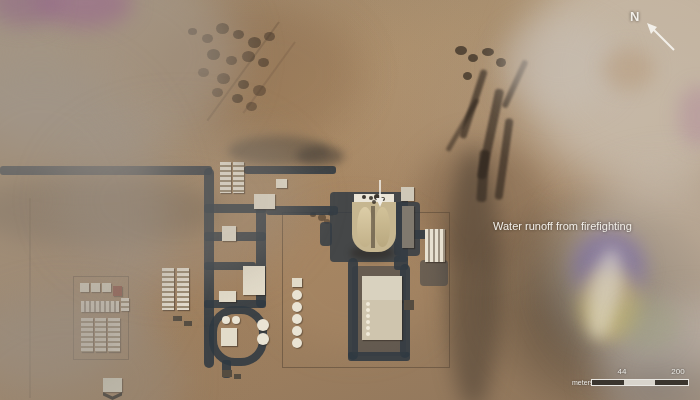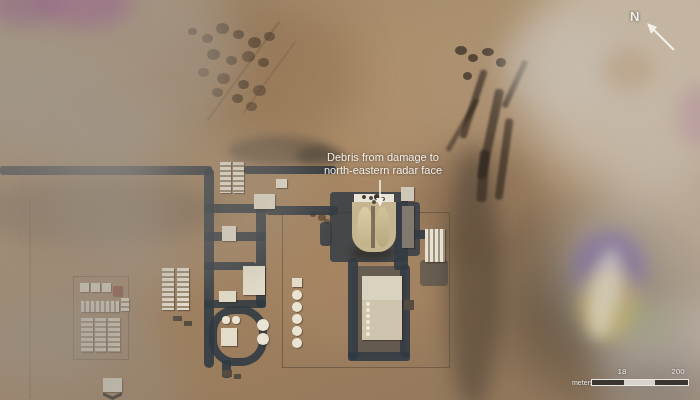--- a/index.html
+++ b/index.html
@@ -234,33 +234,32 @@
   <div class="smoke sm8 z40"></div>
   <div class="smoke sm2 z40"></div>
   <div class="smoke sm3 z40"></div>
   <div class="smoke sm4 z40"></div>
   <div class="smoke sm5 z40"></div>
   <div class="smoke sm6 z40"></div>
   <div class="smoke sm7 z40"></div>
   <div class="smoke purp1 z40"></div>
   <div class="smoke purp2 z40"></div>
 
-  <div class="anno anno-debris">Debris from damage to
-north-eastern radar face</div>
   <svg style="left:372px;top:180px" width="16" height="28">
     <line x1="8" y1="0" x2="8" y2="19" stroke="#f2efe9" stroke-width="1.6"></line>
     <polygon points="4,18 12,18 8,27" fill="#f2efe9"></polygon>
   </svg>
+  <div class="anno anno-runoff">Water runoff from firefighting</div>
 
   <div class="anno compass-n">N</div>
   <svg style="left:640px;top:20px" width="40" height="34">
     <line x1="34" y1="30" x2="13" y2="9" stroke="#f2efe9" stroke-width="2"></line>
     <polygon points="7,3 17,7 11,14" fill="#f2efe9"></polygon>
   </svg>
 
   <div class="abs scalebar">
     <span class="sb-unit">meters</span>
     <div class="sb-bar"></div>
-    <span class="sb-33">18</span>
+    <span class="sb-33">44</span>
     <span class="sb-100">200</span>
   </div>
 
 </div>
 
 </body></html>

